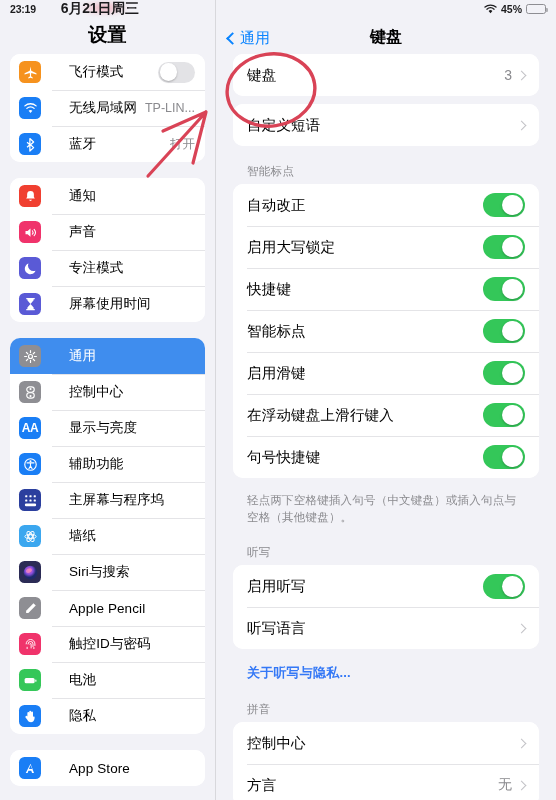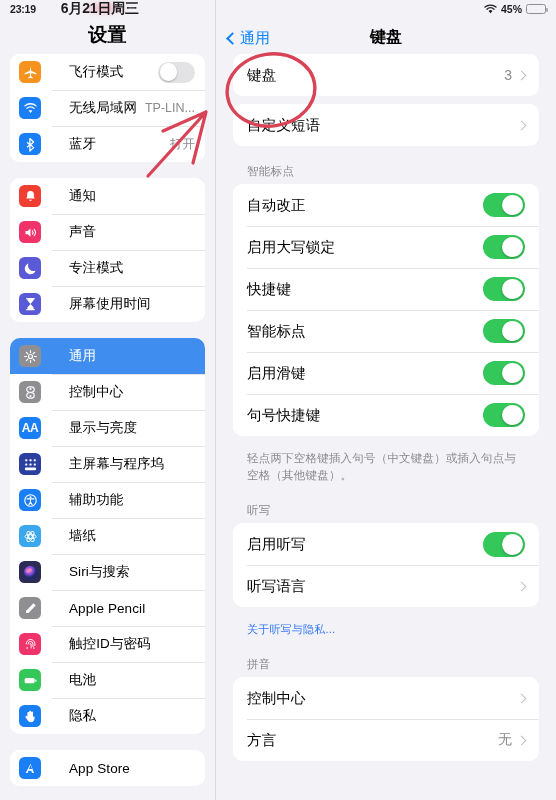--- a/index.html
+++ b/index.html
@@ -129,21 +129,21 @@
     border-radius: 50%; background: #fff; box-shadow: 0 1px 2.5px rgba(0,0,0,.26);
   }
   .sec-header {
     font-size: 11.5px; color: #8a8a8e; padding: 10px 14px 5px; letter-spacing: 0.3px;
   }
   .sec-footer {
     font-size: 11.5px; color: #8a8a8e; padding: 6px 14px 10px; line-height: 1.45;
     letter-spacing: 0.2px;
   }
   .link-footer {
-    font-size: 11px; color: #3478f6; padding: 7px 14px 10px; letter-spacing: 0.2px;
+    font-size: 13px; color: #3478f6; padding: 7px 14px 10px; letter-spacing: 0.2px; font-weight: bold;
   }
 
   
   .annot { position: absolute; inset: 0; pointer-events: none; z-index: 30; }
   .smudge {
     position: absolute; left: 78px; top: 0px; width: 52px; height: 16px;
     background: radial-gradient(ellipse at center, rgba(233,122,140,.55), rgba(233,122,140,0) 70%);
     filter: blur(2px);
   }
 </style>
@@ -268,44 +268,44 @@
             </span>
             <span class="row-label">控制中心</span>
           </div>
           <div class="row">
             <span class="ico" style="background: rgb(26, 126, 245);">
               <span style="font-size:12px;font-weight:bold;color:#fff;letter-spacing:-0.5px">AA</span>
             </span>
             <span class="row-label">显示与亮度</span>
           </div>
           <div class="row">
+            <span class="ico" style="background: rgb(26, 126, 245);">
+              <svg width="15" height="15" viewBox="0 0 24 24">
+                <circle cx="12" cy="12" r="9.2" fill="none" stroke="#fff" stroke-width="1.8"></circle>
+                <circle cx="12" cy="6.6" r="1.6" fill="#fff"></circle>
+                <path d="M6.4 9.3h11.2M12 9.3v5M12 14.3l-2.6 4.6M12 14.3l2.6 4.6" stroke="#fff" stroke-width="1.8" stroke-linecap="round"></path>
+              </svg>
+            </span>
+            <span class="row-label">辅助功能</span>
+          </div>
+          <div class="row">
             <span class="ico" style="background: rgb(43, 63, 158);">
               <svg width="15" height="15" viewBox="0 0 24 24">
                 <g fill="#fff">
                   <rect x="3.5" y="3.5" width="3.4" height="3.4" rx="1"></rect>
                   <rect x="10.3" y="3.5" width="3.4" height="3.4" rx="1"></rect>
                   <rect x="17.1" y="3.5" width="3.4" height="3.4" rx="1"></rect>
                   <rect x="3.5" y="10.3" width="3.4" height="3.4" rx="1"></rect>
                   <rect x="10.3" y="10.3" width="3.4" height="3.4" rx="1"></rect>
                   <rect x="17.1" y="10.3" width="3.4" height="3.4" rx="1"></rect>
                   <rect x="3" y="16.6" width="18" height="4.4" rx="2"></rect>
                 </g>
               </svg>
             </span>
             <span class="row-label">主屏幕与程序坞</span>
-          </div>
-          <div class="row">
-            <span class="ico" style="background: rgb(26, 126, 245);">
-              <svg width="15" height="15" viewBox="0 0 24 24">
-                <circle cx="12" cy="12" r="9.2" fill="none" stroke="#fff" stroke-width="1.8"></circle>
-                <circle cx="12" cy="6.6" r="1.6" fill="#fff"></circle>
-                <path d="M6.4 9.3h11.2M12 9.3v5M12 14.3l-2.6 4.6M12 14.3l2.6 4.6" stroke="#fff" stroke-width="1.8" stroke-linecap="round"></path>
-              </svg>
-            </span>
-            <span class="row-label">辅助功能</span>
           </div>
           <div class="row">
             <span class="ico" style="background: rgb(59, 167, 239);">
               <svg width="15" height="15" viewBox="0 0 24 24">
                 <circle cx="12" cy="12" r="3" fill="none" stroke="#fff" stroke-width="1.6"></circle>
                 <g stroke="#fff" stroke-width="1.5" fill="none">
                   <ellipse cx="12" cy="12" rx="9" ry="3.6"></ellipse>
                   <ellipse cx="12" cy="12" rx="9" ry="3.6" transform="rotate(60 12 12)"></ellipse>
                   <ellipse cx="12" cy="12" rx="9" ry="3.6" transform="rotate(120 12 12)"></ellipse>
                 </g>
@@ -429,20 +429,26 @@
               <span class="knob"></span>
             </span>
           </div>
           <div class="d-row">
             <span class="d-label">启用滑键</span>
             <span class="d-toggle">
               <span class="knob"></span>
             </span>
           </div>
           <div class="d-row">
+            <span class="d-label">在浮动键盘上滑行键入</span>
+            <span class="d-toggle">
+              <span class="knob"></span>
+            </span>
+          </div>
+          <div class="d-row">
             <span class="d-label">句号快捷键</span>
             <span class="d-toggle">
               <span class="knob"></span>
             </span>
           </div>
         </div>
         <div class="sec-footer">轻点两下空格键插入句号（中文键盘）或插入句点与空格（其他键盘）。</div>
         <div class="sec-header">听写</div>
         <div class="d-group">
           <div class="d-row">

